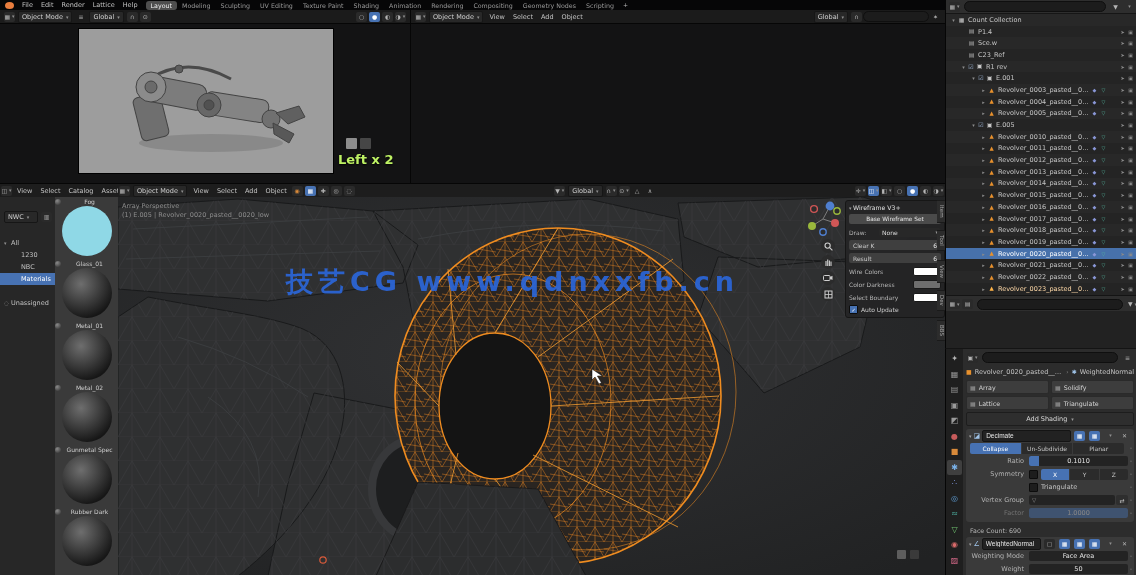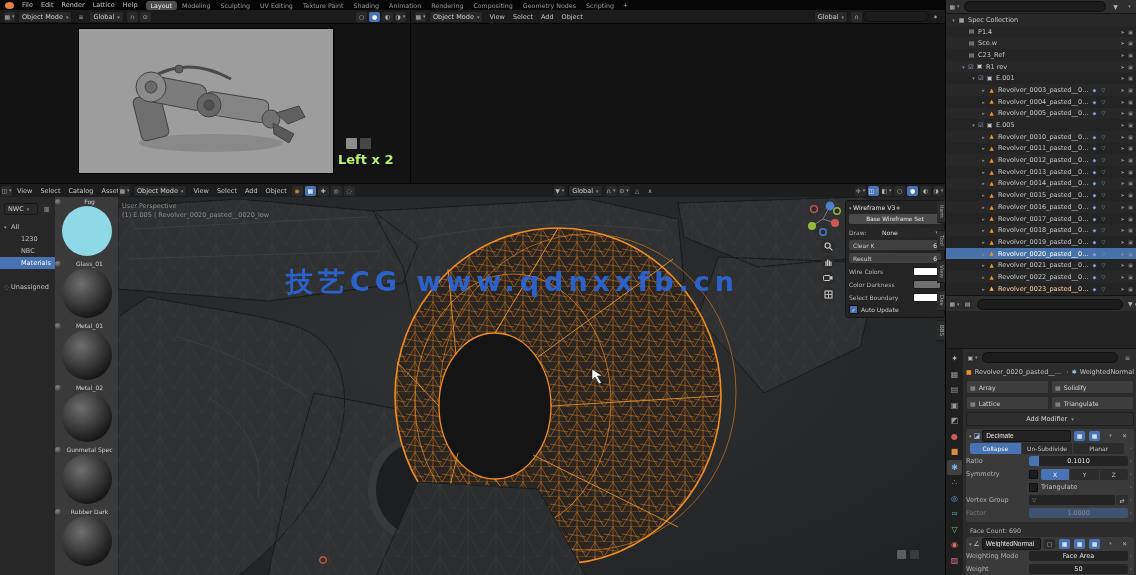--- a/index.html
+++ b/index.html
@@ -8,21 +8,21 @@
     -webkit-font-smoothing:antialiased;}
   .abs{position:absolute;}
   .row{display:flex;align-items:center;}
   .grow{flex:1;}
   
   .ib{display:inline-flex;align-items:center;justify-content:center;height:10px;min-width:11px;
     border-radius:2px;background:#2a2a2a;color:#b5b5b5;font-size:6px;margin:0 1px;line-height:1;}
   .ib.on{background:#4772b3;color:#fff;}
   .ib.plain{background:transparent;}
   .dd{display:inline-flex;align-items:center;height:10px;background:#282828;border:1px solid #161616;
-    border-radius:2px;padding:0 3px;font-size:6.5px;color:#cfcfcf;margin:4px 2px;white-space:nowrap;}
+    border-radius:2px;padding:0 3px;font-size:6.5px;color:#cfcfcf;margin:12px 2px;white-space:nowrap;}
   .dd::after{content:"▾";font-size:5px;color:#8f8f8f;margin-left:3px;}
   .mi{padding:0 4px;font-size:6.5px;color:#c3c3c3;white-space:nowrap;}
   .search{height:9px;background:#1c1c1c;border:1px solid #0f0f0f;border-radius:6px;color:#999;
     font-size:6px;padding:0 6px;outline:none;}
   .caret::after{content:"▾";font-size:5px;color:#8f8f8f;margin-left:2px;}
   
   #topbar1{left:0;top:0;width:945px;height:10px;background:#060607;display:flex;align-items:center;
     font-size:6.5px;border-bottom:1px solid #000;}
   #topbar1 .logo{width:9px;height:7px;border-radius:50%;background:#e87d3e;margin:0 4px 0 5px;}
   .wtab{padding:0 5px;height:9px;display:flex;align-items:center;border-radius:3px;color:#9a9a9a;
@@ -132,21 +132,21 @@
     border-top:1px solid #141414;display:flex;}
   #ptabs{width:17px;background:#1f1f1f;display:flex;flex-direction:column;align-items:center;
     padding-top:2px;}
   .ptab{width:15px;height:15.5px;display:flex;align-items:center;justify-content:center;font-size:8px;
     border-radius:2px;}
   .ptab.sel{background:#3f3f3f;}
   #pcontent{flex:1;padding:2px 3px;overflow:hidden;font-size:6.5px;}
   .prow{display:flex;align-items:center;height:12px;margin-bottom:1px;}
   .prow .pdot{width:6px;text-align:center;}
   .prow .pdot::before{content:"•";color:#6a6a6a;font-size:5px;}
-  .plabel{width:58px;text-align:left;padding-right:5px;color:#b2b2b2;white-space:nowrap;flex:none;}
+  .plabel{width:58px;text-align:right;padding-right:5px;color:#b2b2b2;white-space:nowrap;flex:none;}
   .pfield{flex:1;height:10px;background:#232323;border-radius:2px;display:flex;align-items:center;
     justify-content:center;position:relative;color:#e2e2e2;overflow:hidden;}
   .pfield .fill{position:absolute;left:0;top:0;bottom:0;background:#4772b3;}
   .pfield .sval{position:relative;z-index:1;}
   .pfield.dim,.plabel.dim{opacity:.45;}
   .seg{flex:1;display:flex;border-radius:2px;overflow:hidden;gap:1px;}
   .seg .sc{flex:1;height:11px;background:#2b2b2b;display:flex;align-items:center;justify-content:center;
     color:#c6c6c6;white-space:nowrap;font-size:6px;}
   .seg .sc.on{background:#4772b3;color:#fff;}
   .mpanel{background:#3a3a3a;border-radius:3px;margin-bottom:3px;padding-bottom:2px;}
@@ -456,21 +456,21 @@
           </g>
         </g>
         <path d="M300,285 L420,292 L468,379 L258,379 Z" fill="#2c2d2e" stroke="#1a1a1b"></path>
         <path d="M300,285 L420,292 L468,379 L258,379 Z" fill="url(#pmD)" opacity="0.9"></path>
         <circle cx="205" cy="363" r="3.2" fill="none" stroke="#d85a3a" stroke-width="1.2"></circle>
         <path d="M474,172 l0,11 l3,-3 l4,7 l2.4,-1.3 l-4,-6.7 l5,0 Z" fill="#fff" stroke="#000" stroke-width="0.5"></path>
       </svg>
     </div>
 
     <div id="vp-overlay" class="abs">
-      <div>User Perspective</div>
+      <div>Array Perspective</div>
       <div>(1) E.005 | Revolver_0020_pasted__0020_low</div>
     </div>
 
     <div id="watermark" class="abs" style="color: rgb(43, 102, 217);">技艺CG www.qdnxxfb.cn</div>
 
     <div id="gizmo" class="abs">
       <svg width="38" height="38" viewBox="0 0 38 38">
         <g stroke="#7d7d7d" stroke-width="1">
           <line x1="19" y1="21" x2="26" y2="8"></line>
             <line x1="19" y1="21" x2="8" y2="28"></line>
@@ -571,21 +571,21 @@
       <span class="ib caret">▦</span>
       <input class="search" style="flex: 1 1 0%; margin: 0px 3px;" readonly="">
       <span class="ib plain">▼</span>
       <span class="ib plain caret"></span>
     </div>
     <div id="ol-body">
   <div class="ol-row t-scene" style="padding-left: 4px;">
     <span class="ol-caret">▾</span>
     <span class="ol-check"></span>
     <span class="ol-ico"></span>
-    <span class="ol-label">Spec Collection</span>
+    <span class="ol-label">Count Collection</span>
     <span class="ol-x x1"></span>
     <span class="ol-x x2"></span>
     <span class="ol-toggles"></span>
   </div>
 
   <div class="ol-row t-screen" style="padding-left: 14px; justify-content: space-between;">
     <span class="ol-caret"></span>
     <span class="ol-check"></span>
     <span class="ol-ico"></span>
     <span class="ol-label">P1.4</span>
@@ -868,21 +868,21 @@
       </div>
       <div id="fav-grid">
   <span class="fav">Array</span>
 
   <span class="fav">Solidify</span>
 
   <span class="fav">Lattice</span>
 
   <span class="fav">Triangulate</span>
 </div>
-      <div class="addmod">Add Modifier</div>
+      <div class="addmod">Add Shading</div>
 
       <div class="mpanel">
         <div class="mhead">
           <span class="exp">▾</span>
           <span class="micon">◪</span>
           <input class="mname" readonly="" value="Decimate" style="">
           <span class="ib on">▦</span>
           <span class="ib on">▦</span>
           <span class="ib plain caret"></span>
           <span class="ib plain">✕</span>

